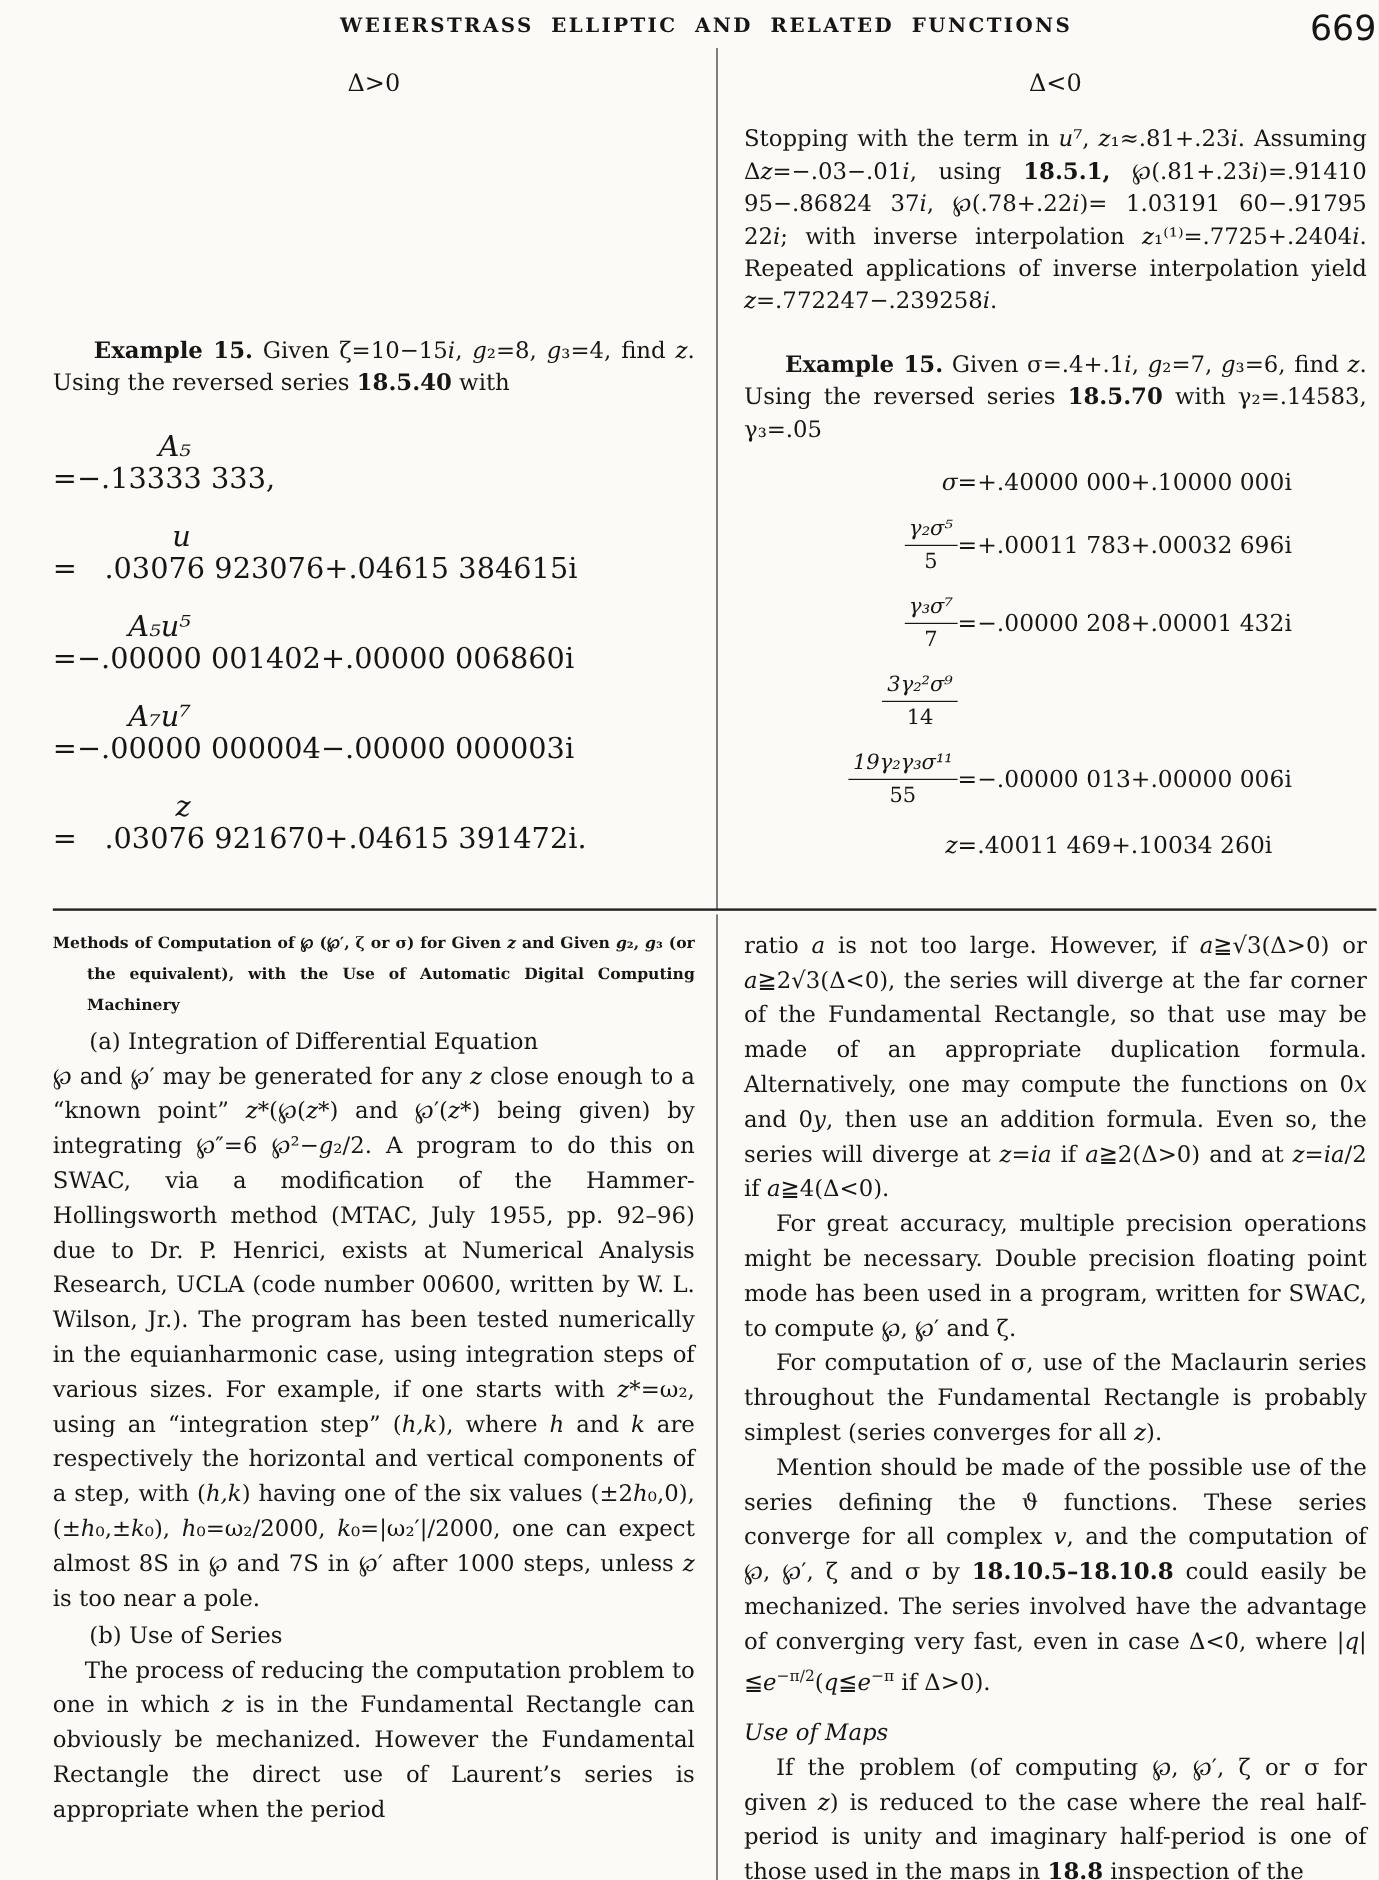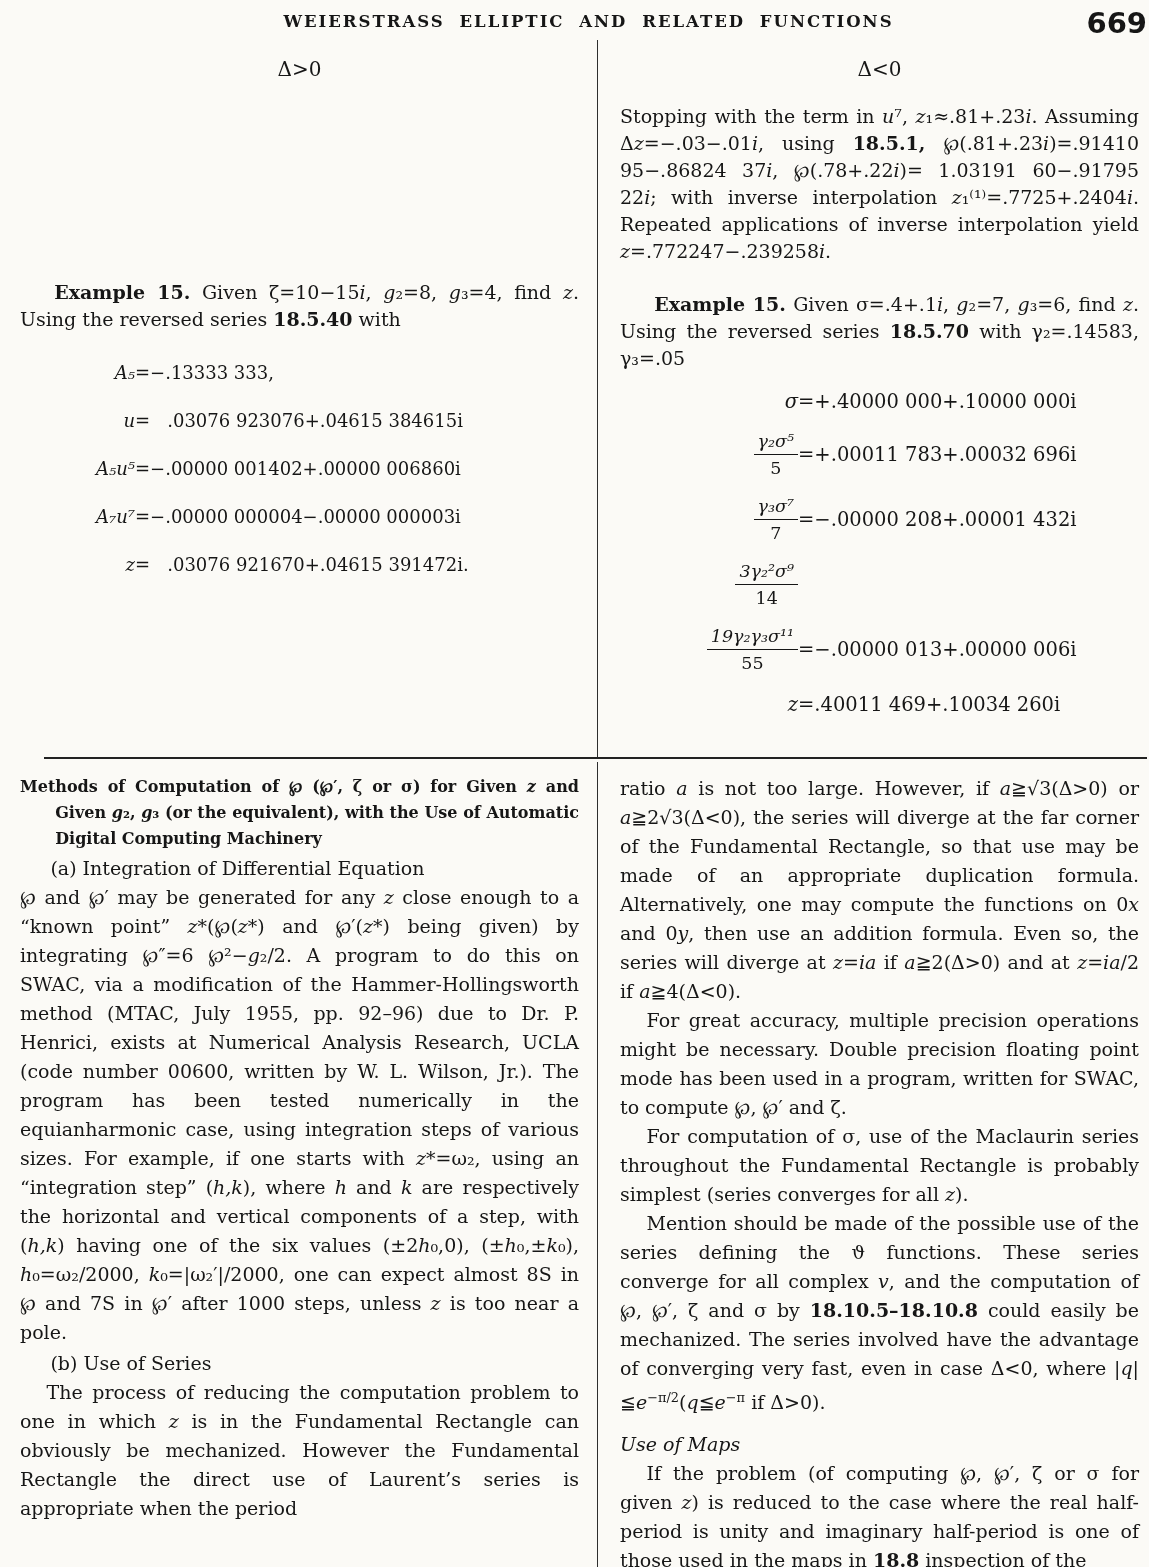--- a/index.html
+++ b/index.html
@@ -8,51 +8,51 @@
     background:#fbfaf6;color:#161616;overflow:hidden;
     font-family:"DejaVu Serif","Liberation Serif",serif;
   }
   
   .header{position:absolute;top:6px;left:14px;width:100%;height:36px;}
   .header-title{
     text-align:center;font-size:16.5px;font-weight:bold;letter-spacing:2px;
     word-spacing:7px;padding-top:6px;
   }
   .page-number{
-    position:absolute;right:16px;top:0;font-size:29px;font-weight:bold;
+    position:absolute;right:16px;top:0;font-size:29px;font-weight:normal;
     font-family:"DejaVu Sans","Liberation Sans",sans-serif;
   }
   
   .top-section{position:absolute;top:40px;left:0;width:1149px;height:718px;display:flex;}
   .bottom-section{position:absolute;top:762px;left:0;width:1149px;height:805px;display:flex;}
-  .col-l{width:597px;box-sizing:border-box;padding:0 18px 0 20px;}
+  .col-l{width:597px;box-sizing:border-box;padding:0 18px 0 44px;}
   .col-r{flex:1;box-sizing:border-box;border-left:1.5px solid #2e2e2e;padding:0 10px 0 22px;}
   .hrule{position:absolute;top:757px;left:44px;right:2px;border-top:2.5px solid #222;}
   
   .body-text{font-size:19px;line-height:27px;text-align:justify;}
   .bt29{font-size:19px;line-height:29px;text-align:justify;}
   .indent{text-indent:1.4em;}
   .delta-head{margin-top:15px;text-align:center;font-size:20px;line-height:28px;}
   
   .eq-block-l{margin-top:26px;}
-  .eqrow{display:flex;font-size:18px;line-height:27px;margin-bottom:21px;}
+  .eqrow{display:flex;font-size:24px;line-height:27px;margin-bottom:21px;flex-direction:column;}
   .lhsbox{width:115px;display:flex;justify-content:flex-end;font-style:italic;}
   .rhs{white-space:pre;}
   
   .eq-block-r{margin-top:16px;}
   .eqrow2{display:flex;align-items:center;font-size:19.5px;line-height:27px;margin-top:14px;}
   .eqrow2.first{margin-top:0;}
   .lhsbox2{width:178px;display:flex;justify-content:flex-end;align-items:center;}
   .plainlhs{font-style:italic;}
   .frac{display:inline-flex;flex-direction:column;align-items:center;font-size:17.5px;line-height:24px;}
   .frac .num{border-bottom:1.4px solid #161616;padding:0 4px 1px;font-style:italic;}
   .frac .den{padding-top:1px;}
   
   .methods-heading{
-    margin-top:12px;font-size:16px;line-height:26px;font-weight:bold;
+    margin-top:12px;font-size:13px;line-height:26px;font-weight:bold;
     padding-left:2.2em;text-indent:-2.2em;text-align:justify;
   }
   .subsection{font-size:19px;line-height:29px;text-indent:1.6em;margin-top:2px;}
   .para{margin:0;}
   .maps-heading{font-style:italic;font-size:19px;line-height:29px;margin-top:13px;}
   .mt12{margin-top:12px;}
   sup{font-size:0.68em;}
 </style>
 </head>
 <body>

